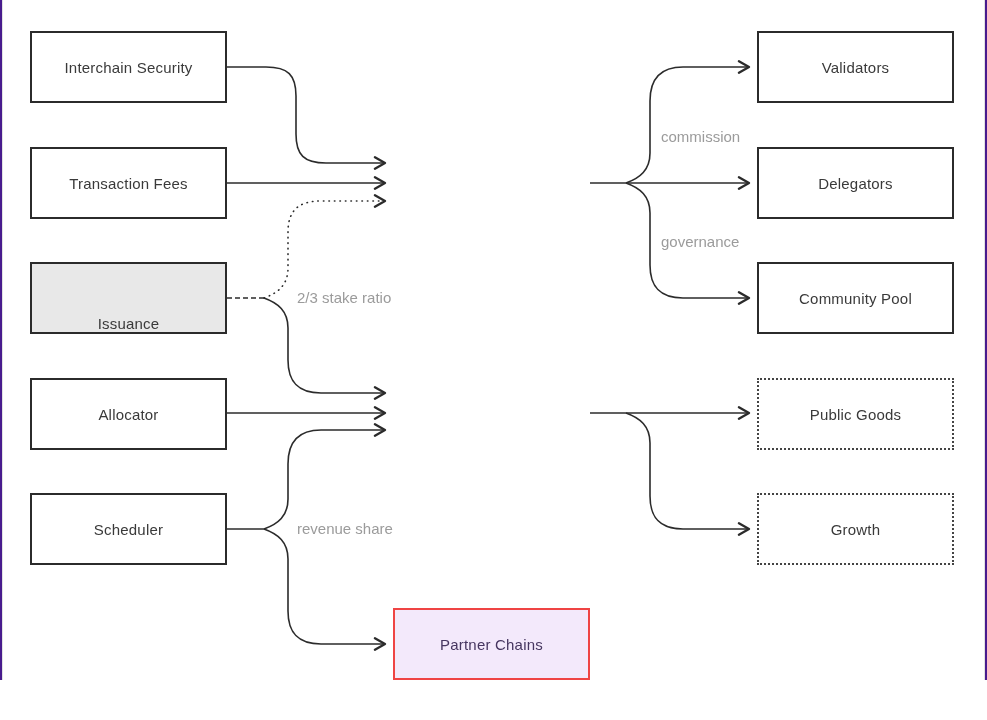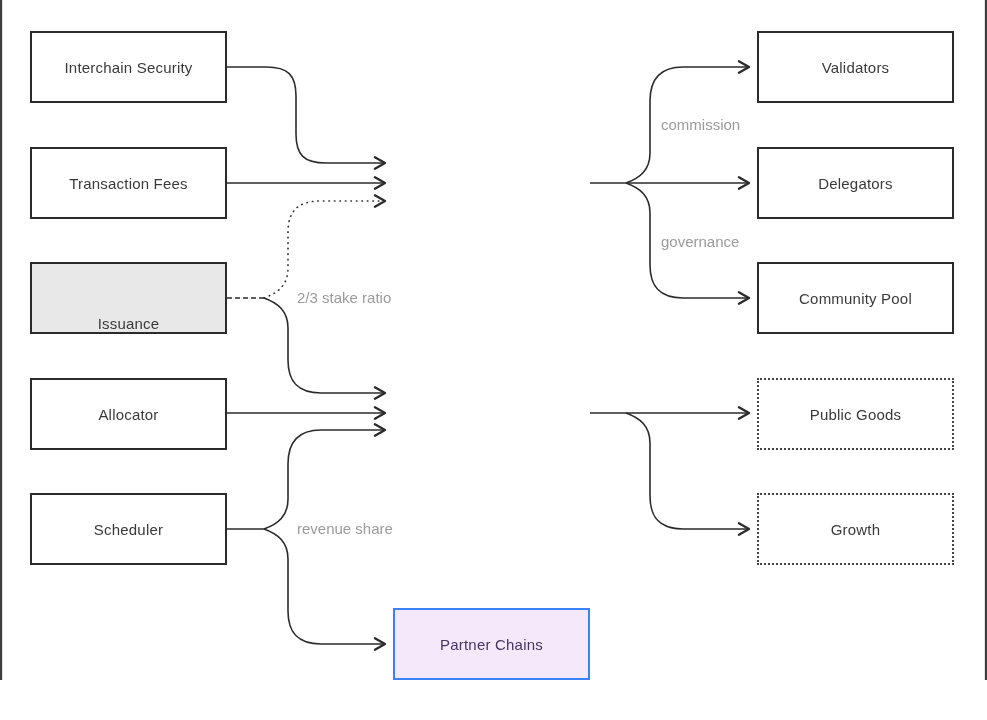--- a/index.html
+++ b/index.html
@@ -1,20 +1,20 @@
 <!DOCTYPE html>
 <html><head>
 <meta charset="utf-8">
 <style>
   html,body{margin:0;padding:0;}
   #screen{
     position:relative;
     width:987px;height:680px;
     overflow:hidden;
-    background:#404040;
+    background:#4c1d95;
     font-family:"Liberation Sans", sans-serif;
   }
   #card{
     position:absolute;
     left:2px;top:-28px;
     width:981px;height:740px;
     background:#ffffff;
     border:1px solid #e2e2e2;
     border-radius:22px;
     box-shadow:0 3px 4px rgba(0,0,0,0.14);
@@ -27,21 +27,21 @@
     background:#ffffff;
     border:2px solid #2b2b2b;
     display:flex;align-items:center;justify-content:center;
     font-size:15px;color:#3a3a3a;
     letter-spacing:0.2px;
   }
   .node.gray{background:#e8e8e8;align-items:flex-end;}
   .node.dotted{border:2px dotted #444444;}
   .node.purple{
     background:#f3e9fb;
-    border:2px solid #3b82f6;
+    border:2px solid #ef4444;
     color:#463660;
     justify-content:center;
   }
   .edge-label{
     position:absolute;
     font-size:15px;
     color:#9b9b9b;
     white-space:nowrap;
   }
 </style>
@@ -106,17 +106,17 @@
   <div class="node" style="left:757px;top:262px">
     <span>Community Pool</span>
   </div>
   <div class="node dotted" style="left:757px;top:378px">
     <span>Public Goods</span>
   </div>
   <div class="node dotted" style="left:757px;top:493px">
     <span>Growth</span>
   </div>
 
-  <div class="edge-label" style="left:661px;top:116px">commission</div>
+  <div class="edge-label" style="left:661px;top:128px">commission</div>
   <div class="edge-label" style="left:661px;top:233px">governance</div>
   <div class="edge-label" style="left:297px;top:289px">2/3 stake ratio</div>
   <div class="edge-label" style="left:297px;top:520px">revenue share</div>
 </div>
 
 </body></html>

